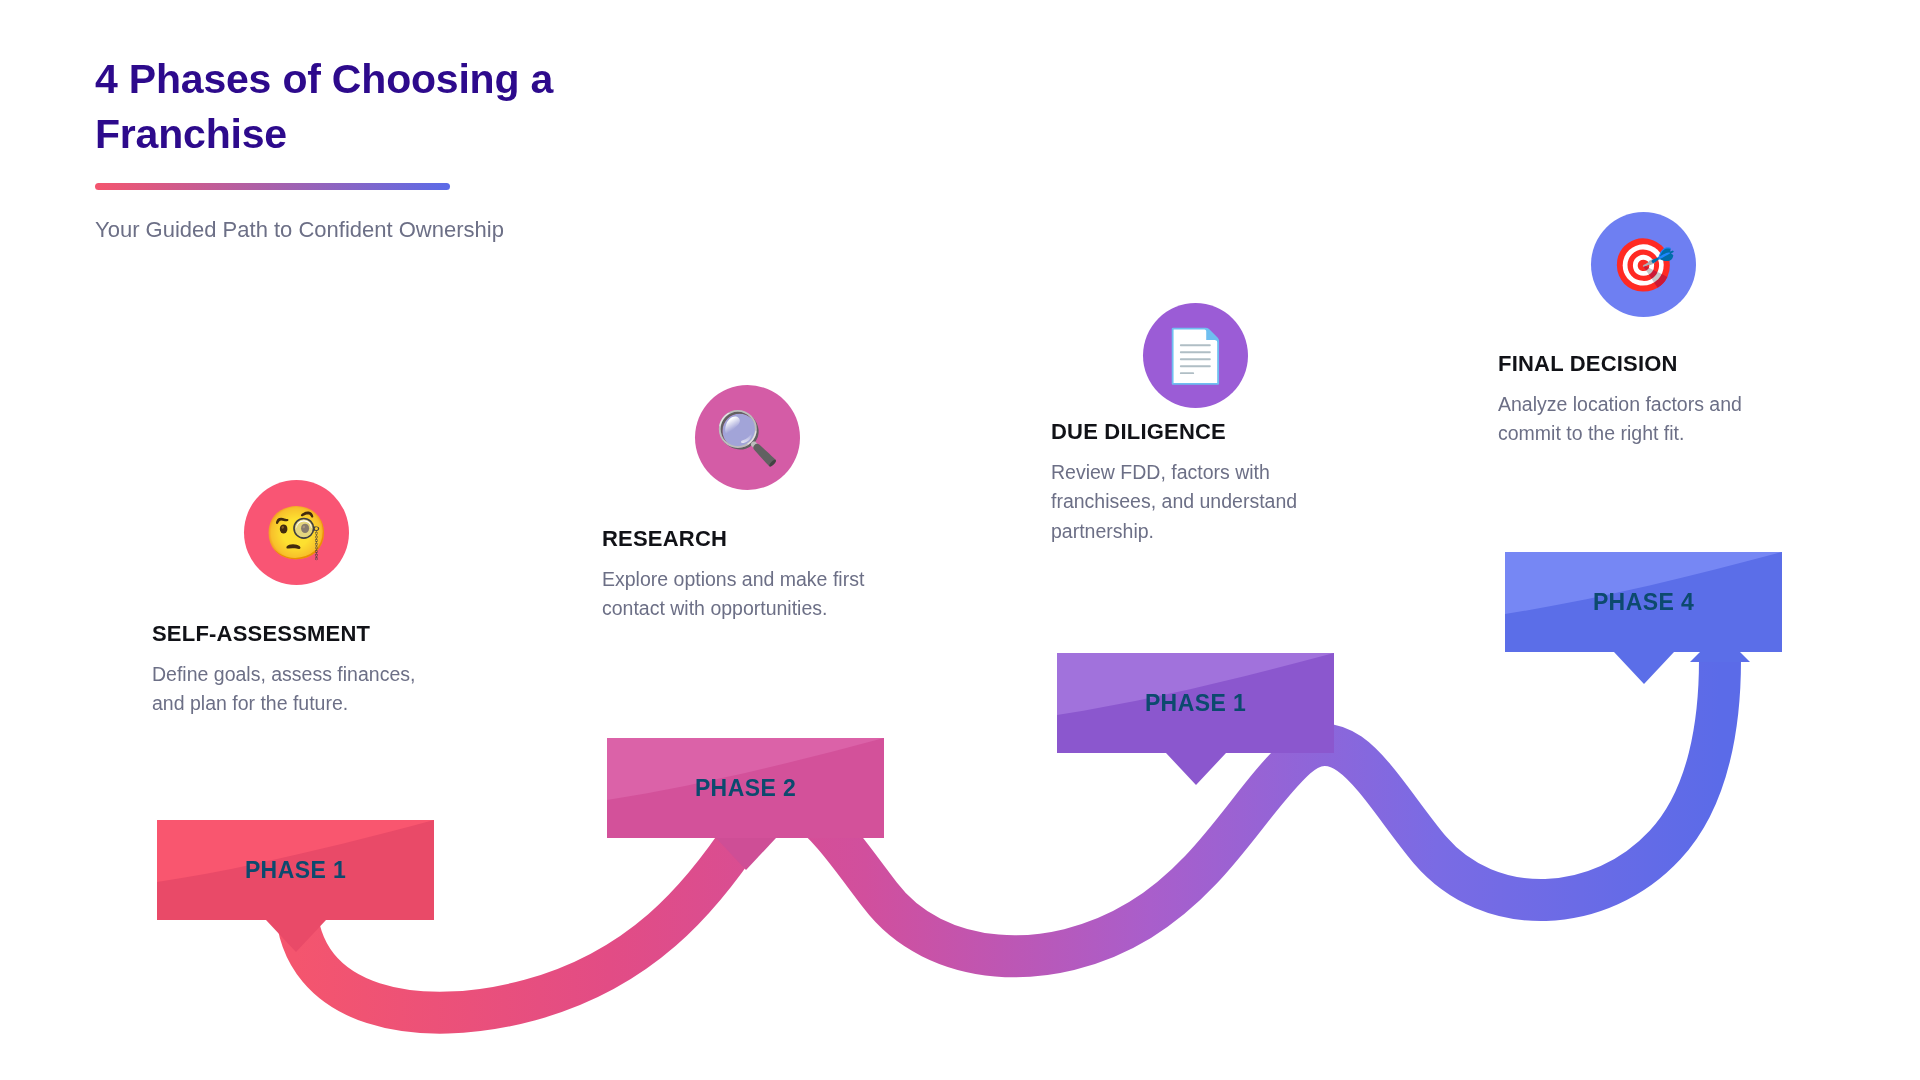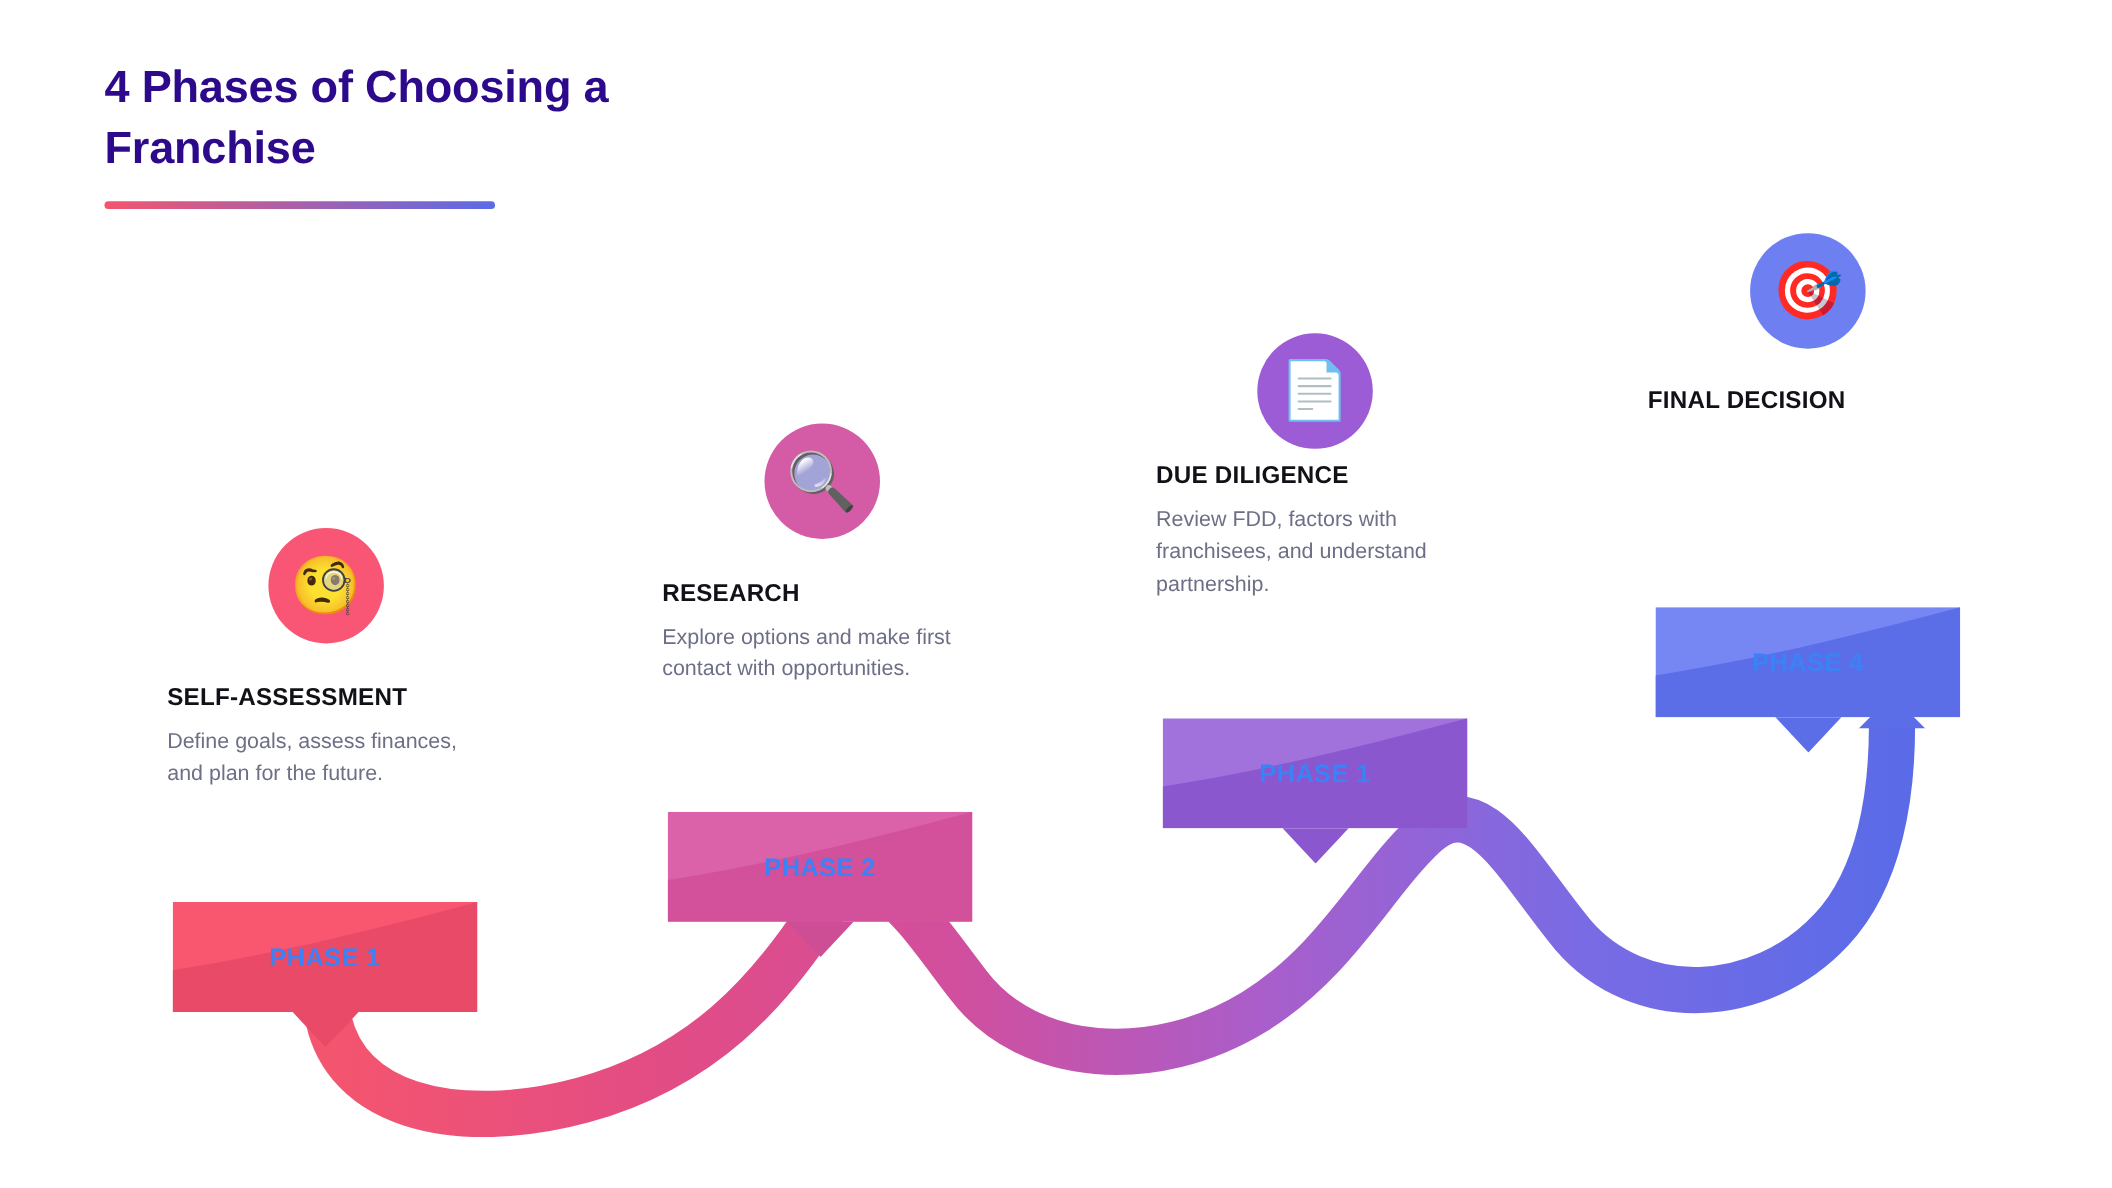--- a/index.html
+++ b/index.html
@@ -105,40 +105,41 @@
   }
   .phase-banner .banner-label {
     position: absolute;
     left: 0;
     top: 0;
     width: 277px;
     height: 100px;
     display: flex;
     align-items: center;
     justify-content: center;
-    color: #3b82f6;
+    color: #0c4a6e;
     font-size: 23px;
     font-weight: bold;
     letter-spacing: 0.4px;
   }
   .phase-banner svg {
     position: absolute;
     left: 0;
     top: 0;
     display: block;
   }
 </style>
 </head>
 <body>
 
 <div id="stage">
 
   <div id="header">
     <div id="page-title">4 Phases of Choosing a Franchise</div>
     <div id="title-rule" style="background: linear-gradient(to right, rgb(244, 85, 110), rgb(91, 107, 232));"></div>
+    <div id="page-subtitle">Your Guided Path to Confident Ownership</div>
   </div>
 
   <svg id="ribbon-layer" viewBox="0 0 1920 1080" width="1920" height="1080" xmlns="http://www.w3.org/2000/svg">
     <defs>
       <linearGradient id="ribbonGrad" x1="0" y1="0" x2="1" y2="0">
         <stop offset="0.00" stop-color="#F4556E"></stop>
         <stop offset="0.22" stop-color="#E24C85"></stop>
         <stop offset="0.40" stop-color="#D14F9D"></stop>
         <stop offset="0.60" stop-color="#A95ECB"></stop>
         <stop offset="0.80" stop-color="#7A6BE4"></stop>
@@ -251,20 +252,21 @@
   </div>
 
   <div class="phase-node">
 
     <div class="phase-icon-circle" style="left:1591px; top:212px; background:#6E7FF2;">
       <span>🎯</span>
     </div>
 
     <div class="phase-text-block" style="left:1498px; top:350px;">
       <div class="phase-heading">FINAL DECISION</div>
+      <div class="phase-desc">Analyze location factors and commit to the right fit.</div>
     </div>
 
     <div class="phase-banner" style="left:1505px; top:552px;">
       <svg width="277" height="132" viewBox="0 0 277 132" xmlns="http://www.w3.org/2000/svg">
         <defs>
           <clipPath id="clip4">
               <rect x="0" y="0" width="277" height="100"></rect>
             </clipPath>
         </defs>
         <g clip-path="url(#clip4)">

